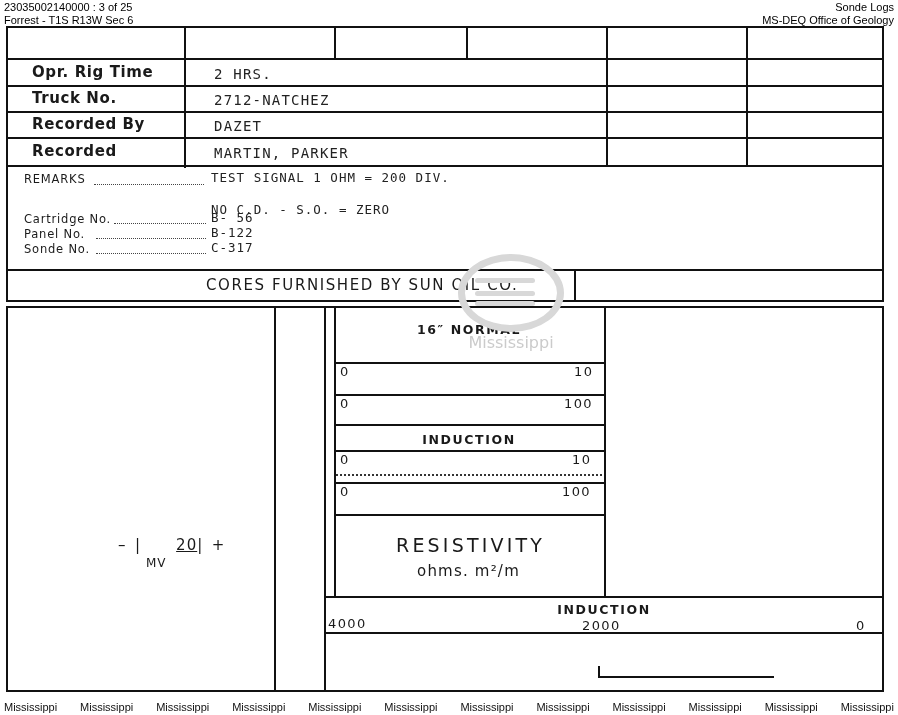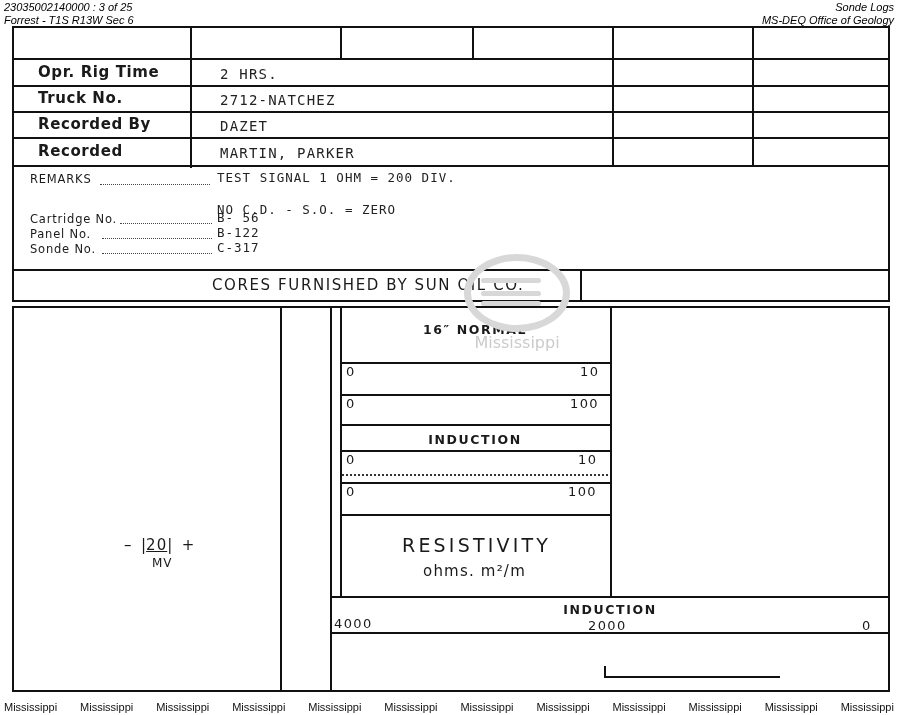--- a/index.html
+++ b/index.html
@@ -28,26 +28,26 @@
   .hdr-left {
     position: absolute;
     left: 4px; top: 1px;
     text-align: left;
   }
   .hdr-right {
     position: absolute;
     right: 4px; top: 1px;
     text-align: right;
   }
-  .hdr-line { white-space: nowrap; font-style: italic; }
+  .hdr-line { white-space: nowrap; }
 
   
   .sheet {
     position: absolute;
-    left: 12px;
+    left: 6px;
     top: 26px;
     width: 884px;
     height: 552px;
   }
 
   .blk {
     position: absolute;
     box-sizing: border-box;
     border: 2px solid #111;
   }
@@ -147,20 +147,21 @@
   .sp-scale {
     position: absolute;
     font-family: "DejaVu Sans", sans-serif;
     font-size: 15px;
     color: #1a1a1a;
     white-space: nowrap;
   }
   .sp-scale .sp-num {
     text-decoration: underline;
     letter-spacing: 1px;
+    margin-left: 36px;
   }
   .sp-mv {
     position: absolute;
     font-family: "DejaVu Sans", sans-serif;
     font-size: 12px;
     letter-spacing: 1px;
     color: #1a1a1a;
   }
 
   

